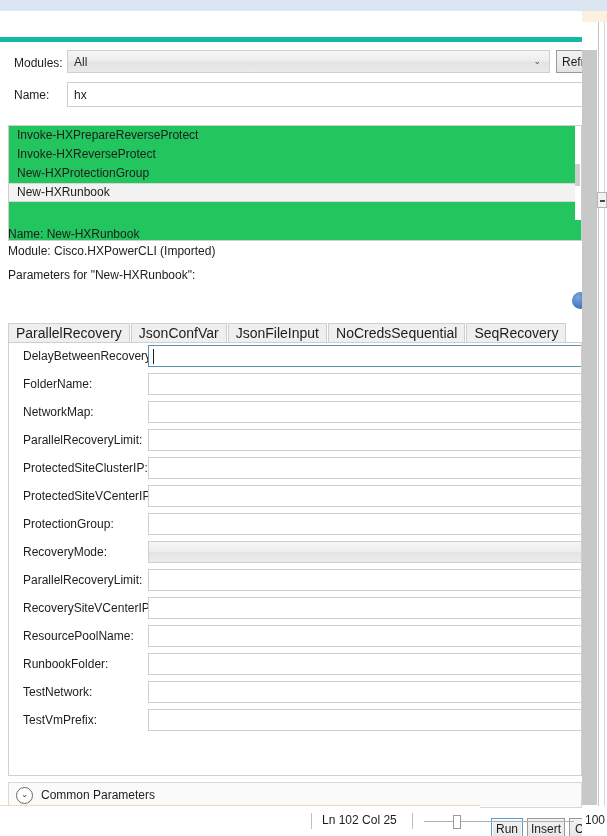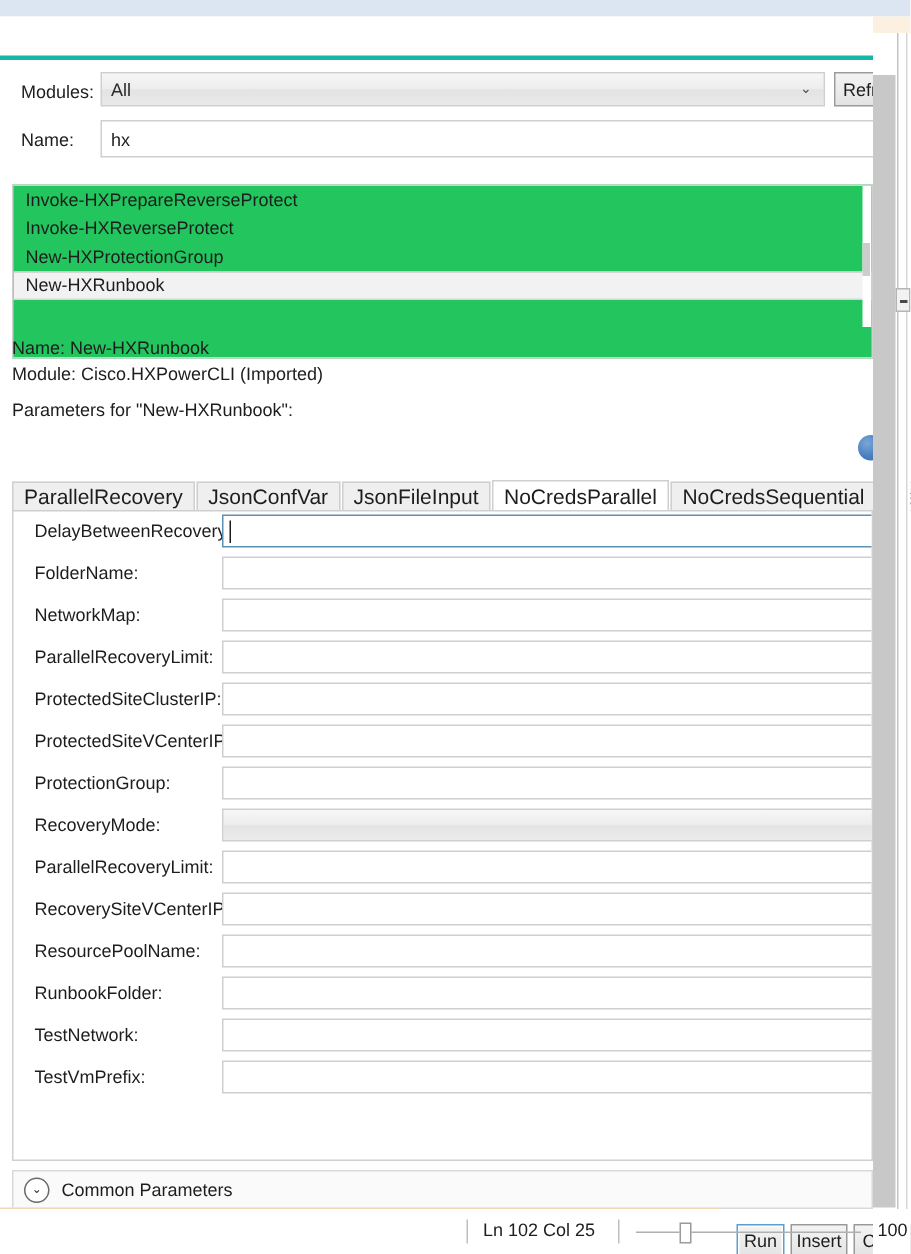--- a/index.html
+++ b/index.html
@@ -80,21 +80,21 @@
     transform: scaleX(1.05);
   }
 
   
   .tw-body {
     position: absolute;
     left: 0; top: 26px;
     width: 582px;
     height: 769px;
     background: #ffffff;
-    border-top: 3px solid #14b8a6;
+    border-top: 5px solid #14b8a6;
     box-sizing: border-box;
   }
 
   
   .filter-row {
     position: absolute;
     left: 0;
     height: 26px;
     display: flex;
     align-items: center;
@@ -508,21 +508,20 @@
 
       <div class="meta l1">Name: New-HXRunbook</div>
       <div class="meta l2">Module: Cisco.HXPowerCLI (Imported)</div>
       <div class="meta l3">Parameters for "New-HXRunbook":</div>
       <div class="help-icon"></div>
 
       <div class="ptabs">
         <div class="ptab">ParallelRecovery</div>
         <div class="ptab">JsonConfVar</div>
         <div class="ptab">JsonFileInput</div>
-        <div class="ptab active">NoCredsParallel</div>
         <div class="ptab">NoCredsSequential</div>
         <div class="ptab">SeqRecovery</div>
       </div>
 
       <div class="ppanel">
 
         <div class="prow">
           <span class="plabel">DelayBetweenRecovery:</span>
           <div class="pfield focused"></div>
         </div>

